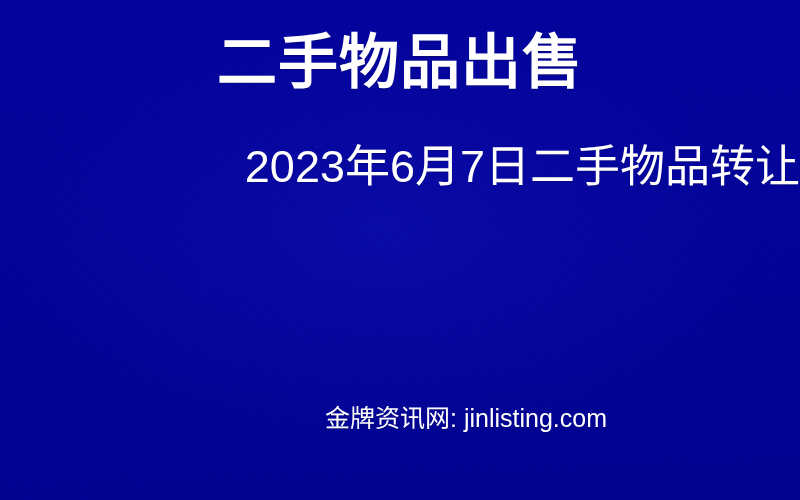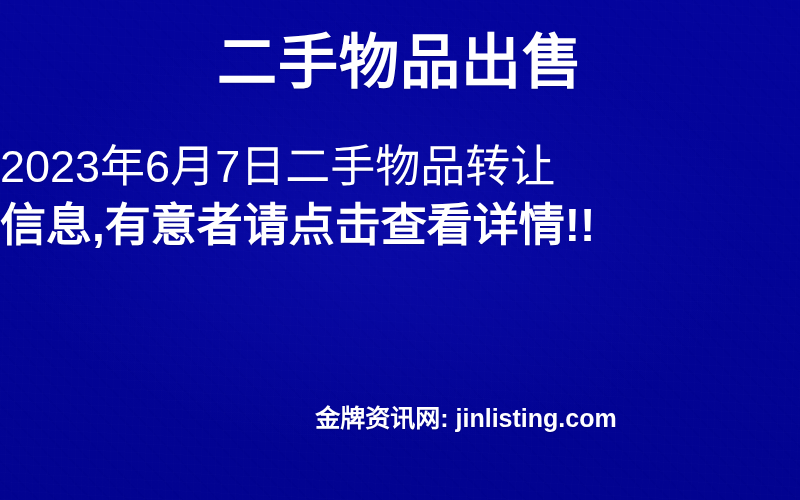--- a/index.html
+++ b/index.html
@@ -56,21 +56,21 @@
     letter-spacing: 1px;
     white-space: nowrap;
     text-shadow: 0 1px 1px rgba(0,0,0,0.18);
   }
 
   .body-block {
     position: absolute;
     top: 138px;
     left: 0;
     width: 800px;
-    text-align: left;
+    text-align: right;
   }
 
   .body-line {
     color: #ffffff;
     white-space: nowrap;
     text-shadow: 0 1px 1px rgba(0,0,0,0.15);
   }
 
   .body-line-1 {
     font-size: 45px;
@@ -90,37 +90,36 @@
     position: absolute;
     top: 402px;
     left: 0;
     width: 800px;
     text-align: center;
     padding-left: 132px;
     box-sizing: border-box;
     color: #ffffff;
     font-size: 25px;
     line-height: 32px;
-    font-weight: 700;
+    font-weight: 400;
     white-space: nowrap;
     text-shadow: 0 1px 1px rgba(0,0,0,0.18);
   }
 </style>
 </head>
 <body>
 
 <div class="poster">
 
   <div class="noise"></div>
 
   <div class="content">
 
     <div class="headline">二手物品出售</div>
 
     <div class="body-block">
       <div class="body-line body-line-1">2023年6月7日二手物品转让</div>
-      <div class="body-line body-line-2">信息,有意者请点击查看详情!!</div>
     </div>
 
     <div class="footer">金牌资讯网: jinlisting.com</div>
 
   </div>
 </div>
 
 </body></html>

